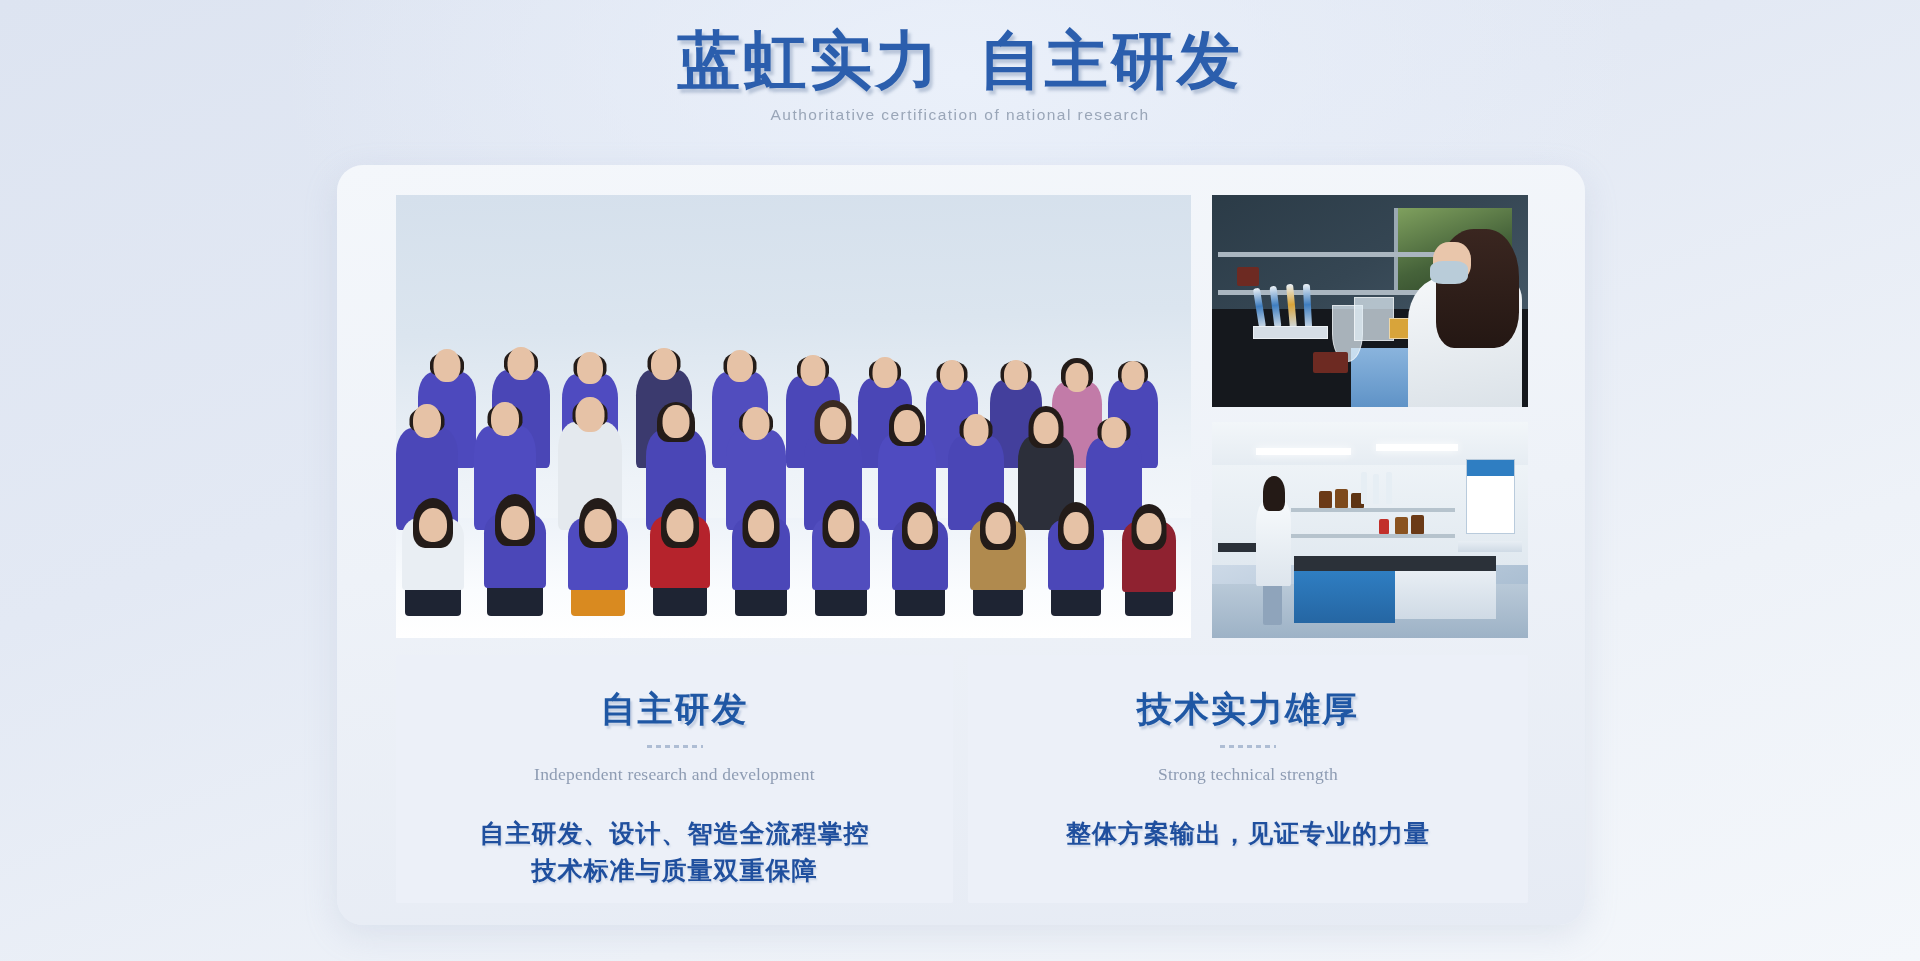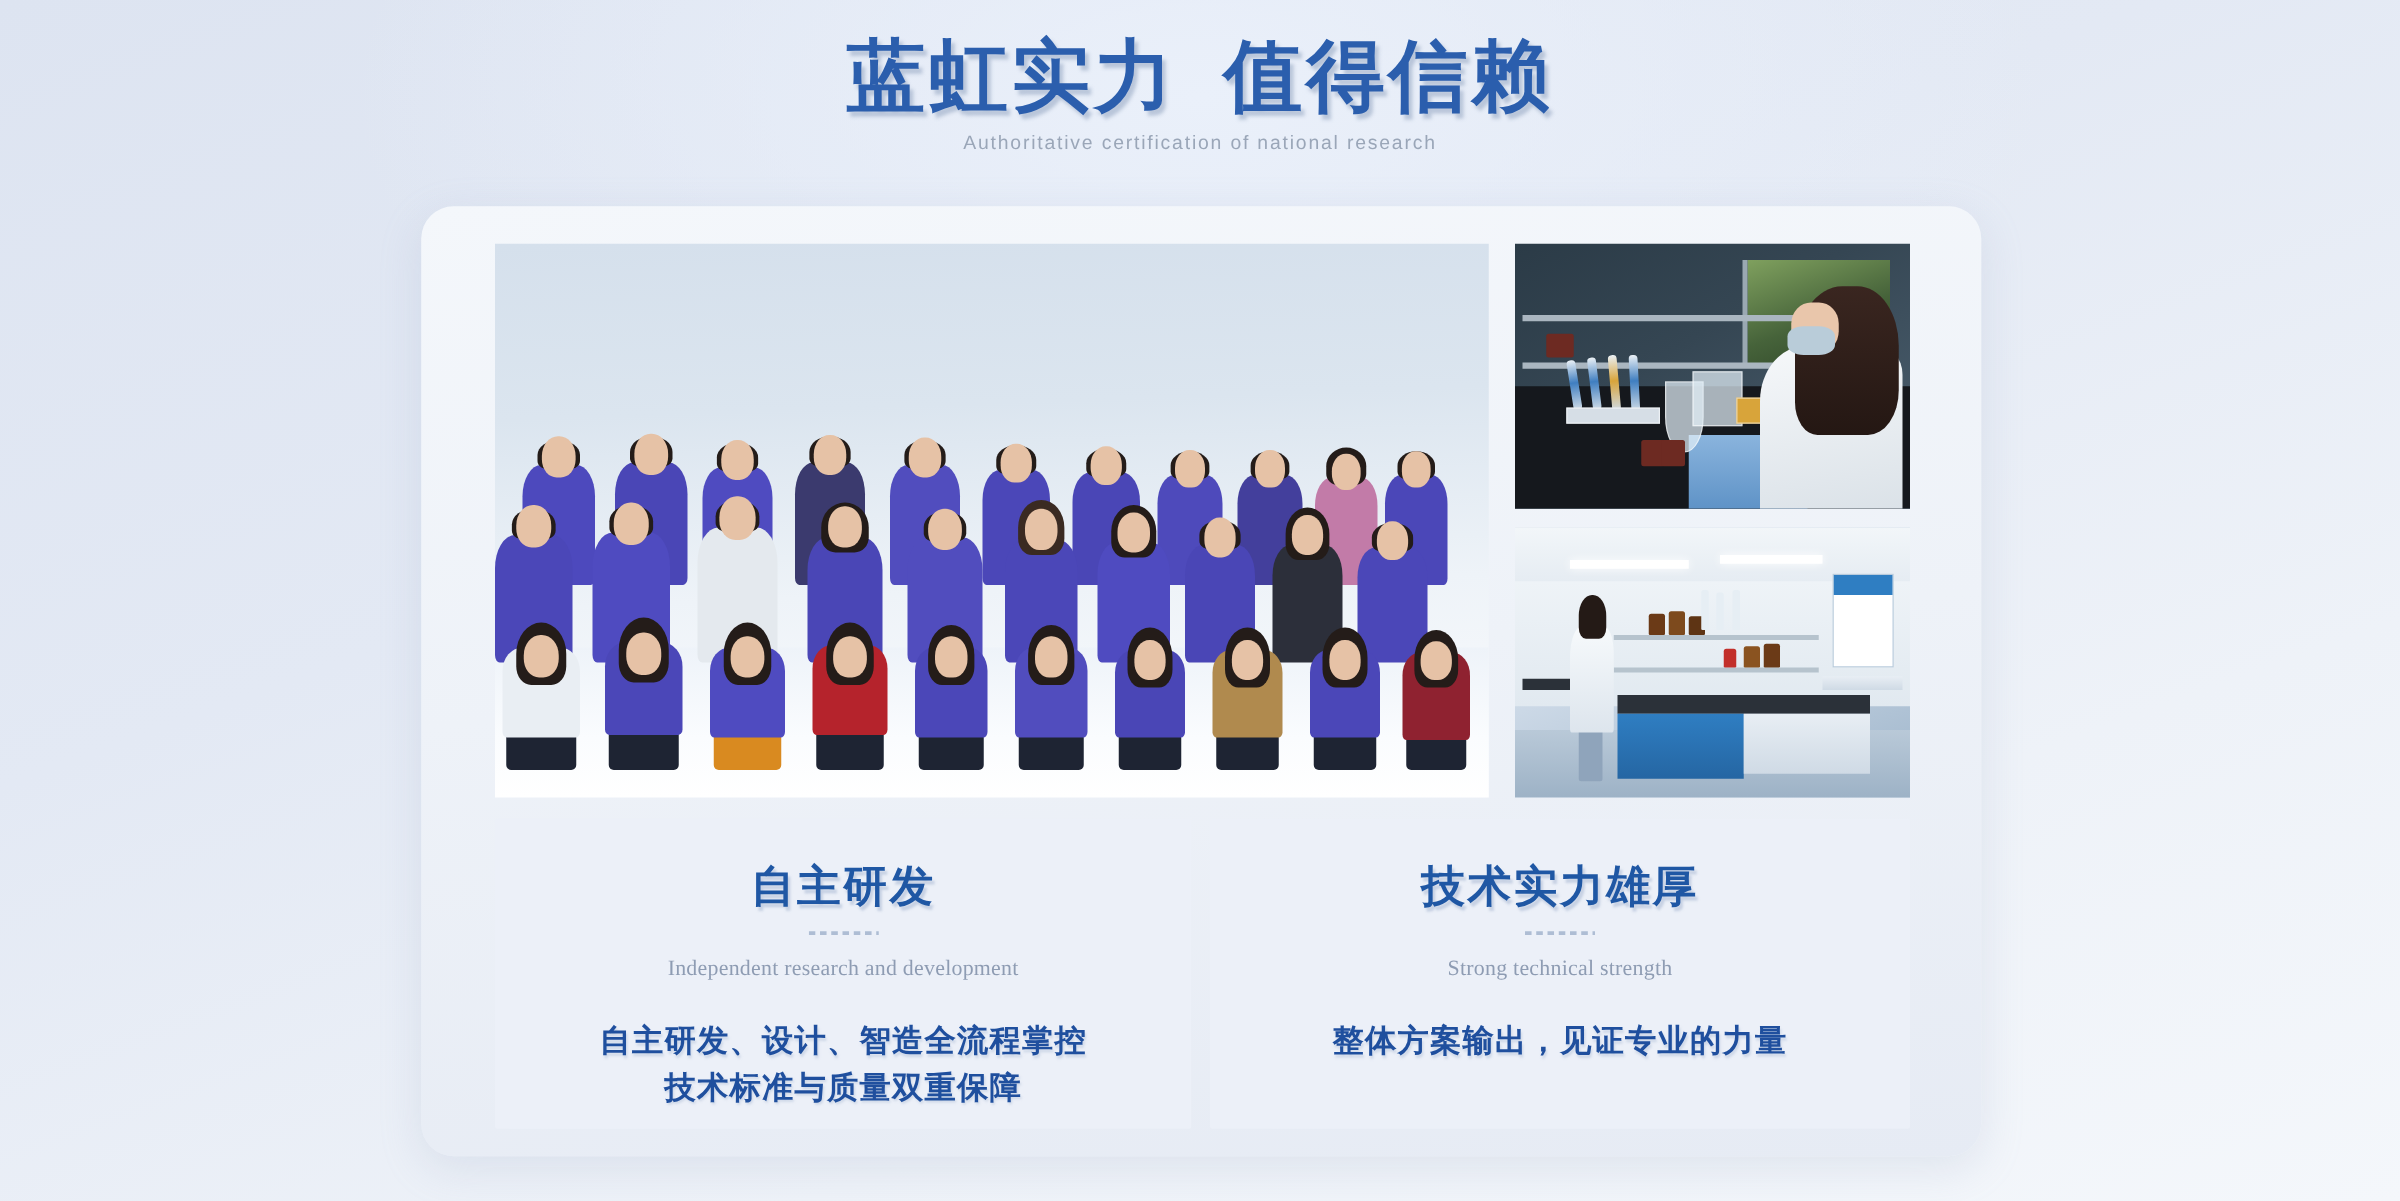--- a/index.html
+++ b/index.html
@@ -358,21 +358,21 @@
     text-shadow: 1px 2px 2px rgba(150,168,200,0.35);
     white-space: pre-line;
   }
 </style>
 </head>
 <body>
 
 <div class="page">
 
   <div class="header">
-    <h1 class="main-title">蓝虹实力  值得信赖</h1>
+    <h1 class="main-title">蓝虹实力  自主研发</h1>
     <div class="sub-title">Authoritative certification of national research</div>
   </div>
 
   <div class="panel">
 
     <div class="photo-grid">
 
       <div class="photo photo-main">
         <div class="gp-floor"></div>
 

